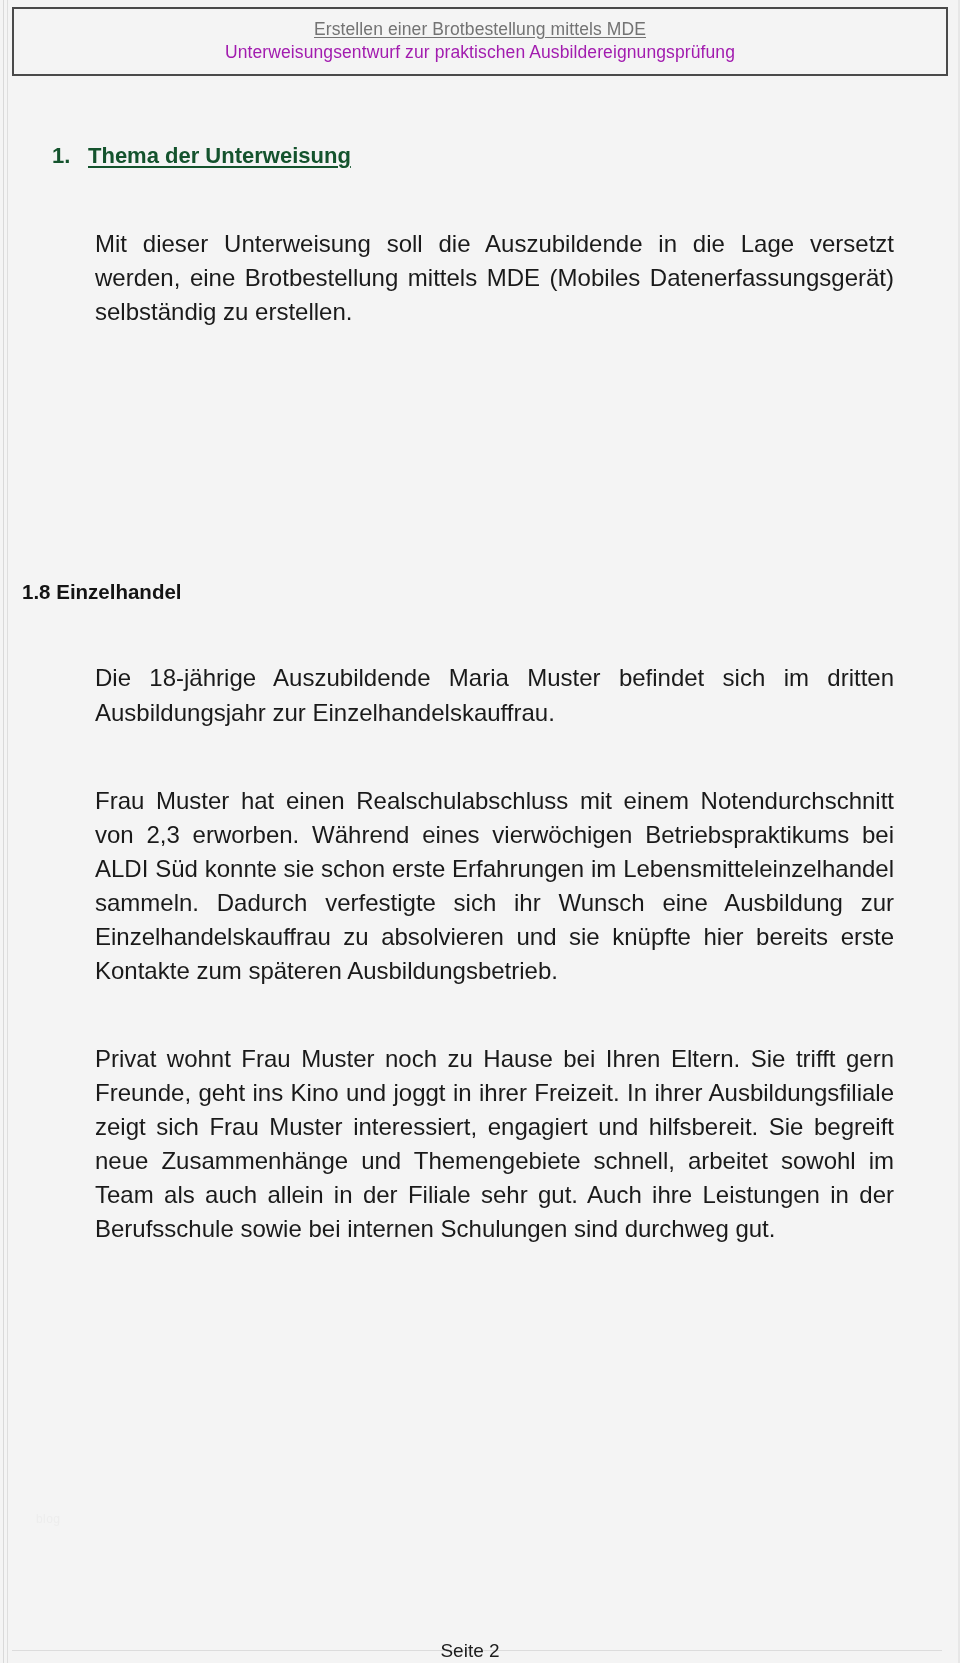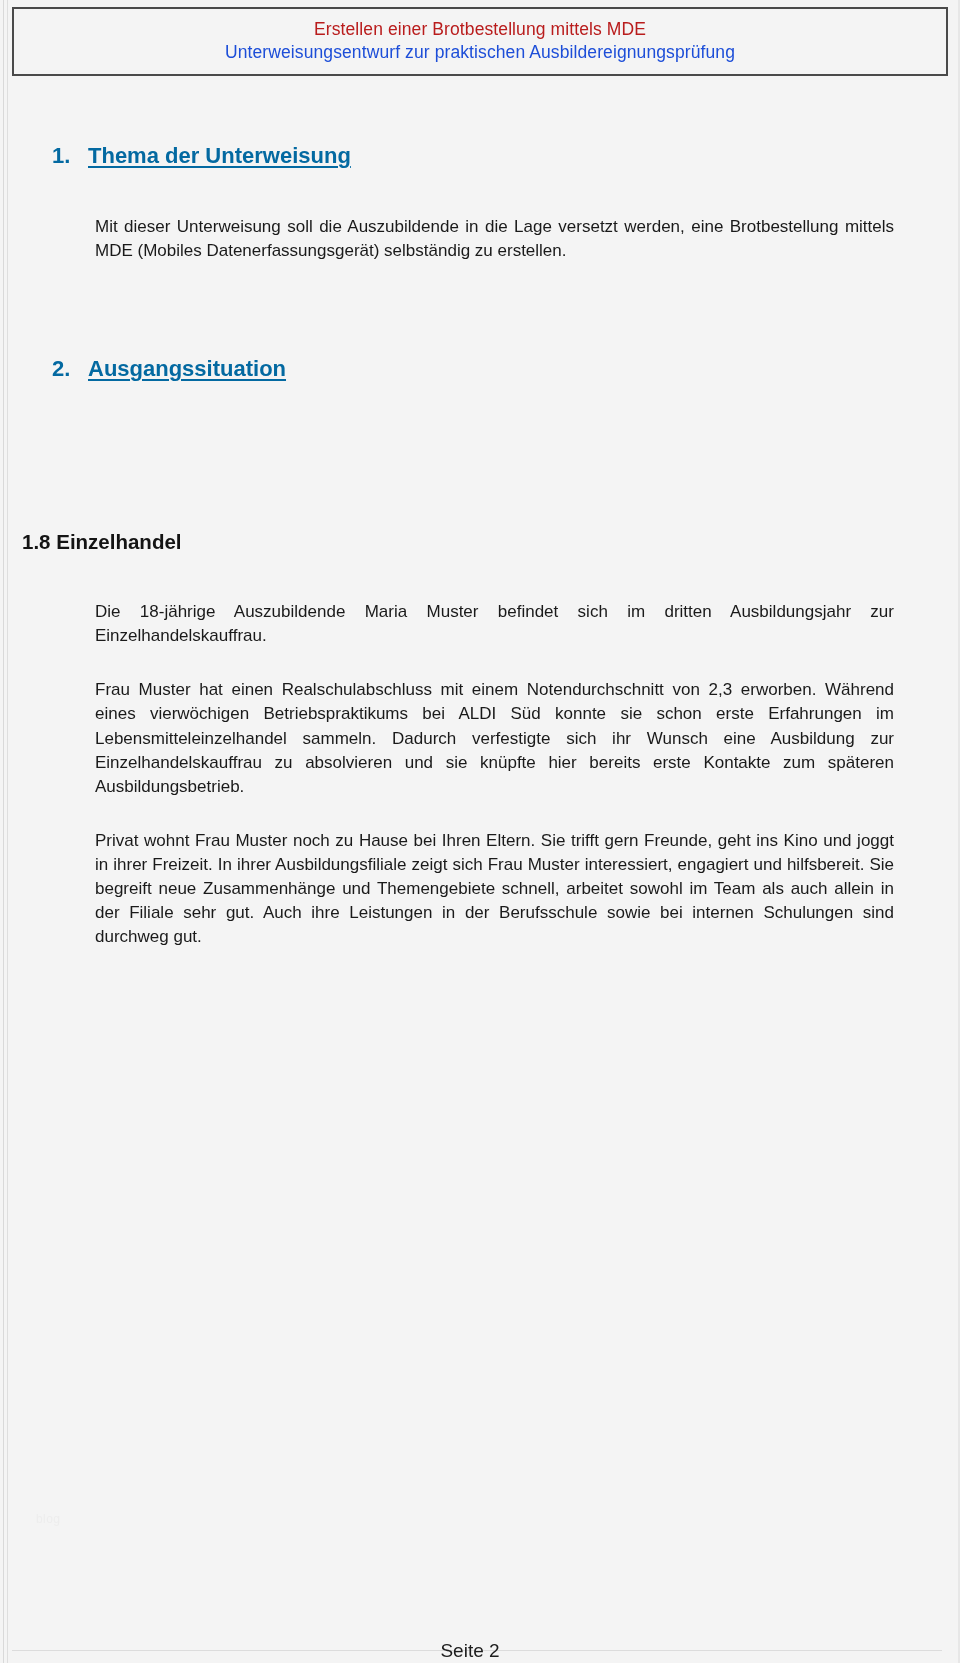--- a/index.html
+++ b/index.html
@@ -54,48 +54,49 @@
     height: 69px;
     border: 2px solid #4a4a4a;
     box-sizing: border-box;
     background: #f4f4f4;
     display: flex;
     flex-direction: column;
     align-items: center;
     justify-content: center;
   }
   .header-line-1 {
-    color: #b91c1c;
+    color: #737373;
     font-size: 17.5px;
     letter-spacing: 0.1px;
+    text-decoration: underline;
     text-underline-offset: 2px;
     line-height: 1.25;
   }
   .header-line-2 {
-    color: #1d4ed8;
+    color: #a21caf;
     font-size: 17.5px;
     letter-spacing: 0.1px;
     line-height: 1.35;
     text-align: right;
   }
 
   
   .content {
     position: absolute;
     left: 0;
     top: 86px;
     width: 960px;
   }
 
   
   .heading1 {
     margin: 0;
     font-size: 22px;
     font-weight: bold;
-    color: #0369a1;
+    color: #14532d;
     line-height: 1.3;
   }
   .heading1 .num {
     display: inline-block;
     width: 36px;
     margin-left: 52px;
   }
   .heading1 .txt {
     text-decoration: underline;
     text-underline-offset: 3px;
@@ -106,24 +107,24 @@
     margin: 0;
     margin-left: 22px;
     font-size: 20.5px;
     font-weight: bold;
     color: #141414;
     line-height: 1.3;
   }
 
   
   .para {
-    margin: 0;
+    margin: 12px;
     margin-left: 95px;
     margin-right: 66px;
-    font-size: 17px;
+    font-size: 24px;
     line-height: 1.42;
     color: #1a1a1a;
     text-align: justify;
     text-justify: inter-word;
   }
 
   .sp-a { height: 56px; }
   .sp-b { height: 92px; }
   .sp-c { height: 44px; }
   .sp-d { height: 54px; }
@@ -182,23 +183,20 @@
     <h1 class="heading1">
       <span class="num">1.</span><span class="txt">Thema der Unterweisung</span>
     </h1>
 
     <div class="sp-c"></div>
 
     <p class="para">Mit dieser Unterweisung soll die Auszubildende in die Lage versetzt werden, eine Brotbestellung mittels MDE (Mobiles Datenerfassungsgerät) selbständig zu erstellen.</p>
 
     <div class="sp-b"></div>
 
-    <h1 class="heading1">
-      <span class="num">2.</span><span class="txt">Ausgangssituation</span>
-    </h1>
 
     <div class="sp-d"></div>
 
 
     <div class="sp-d"></div>
 
 
     <div class="sp-f"></div>
 
     <h2 class="heading2">

